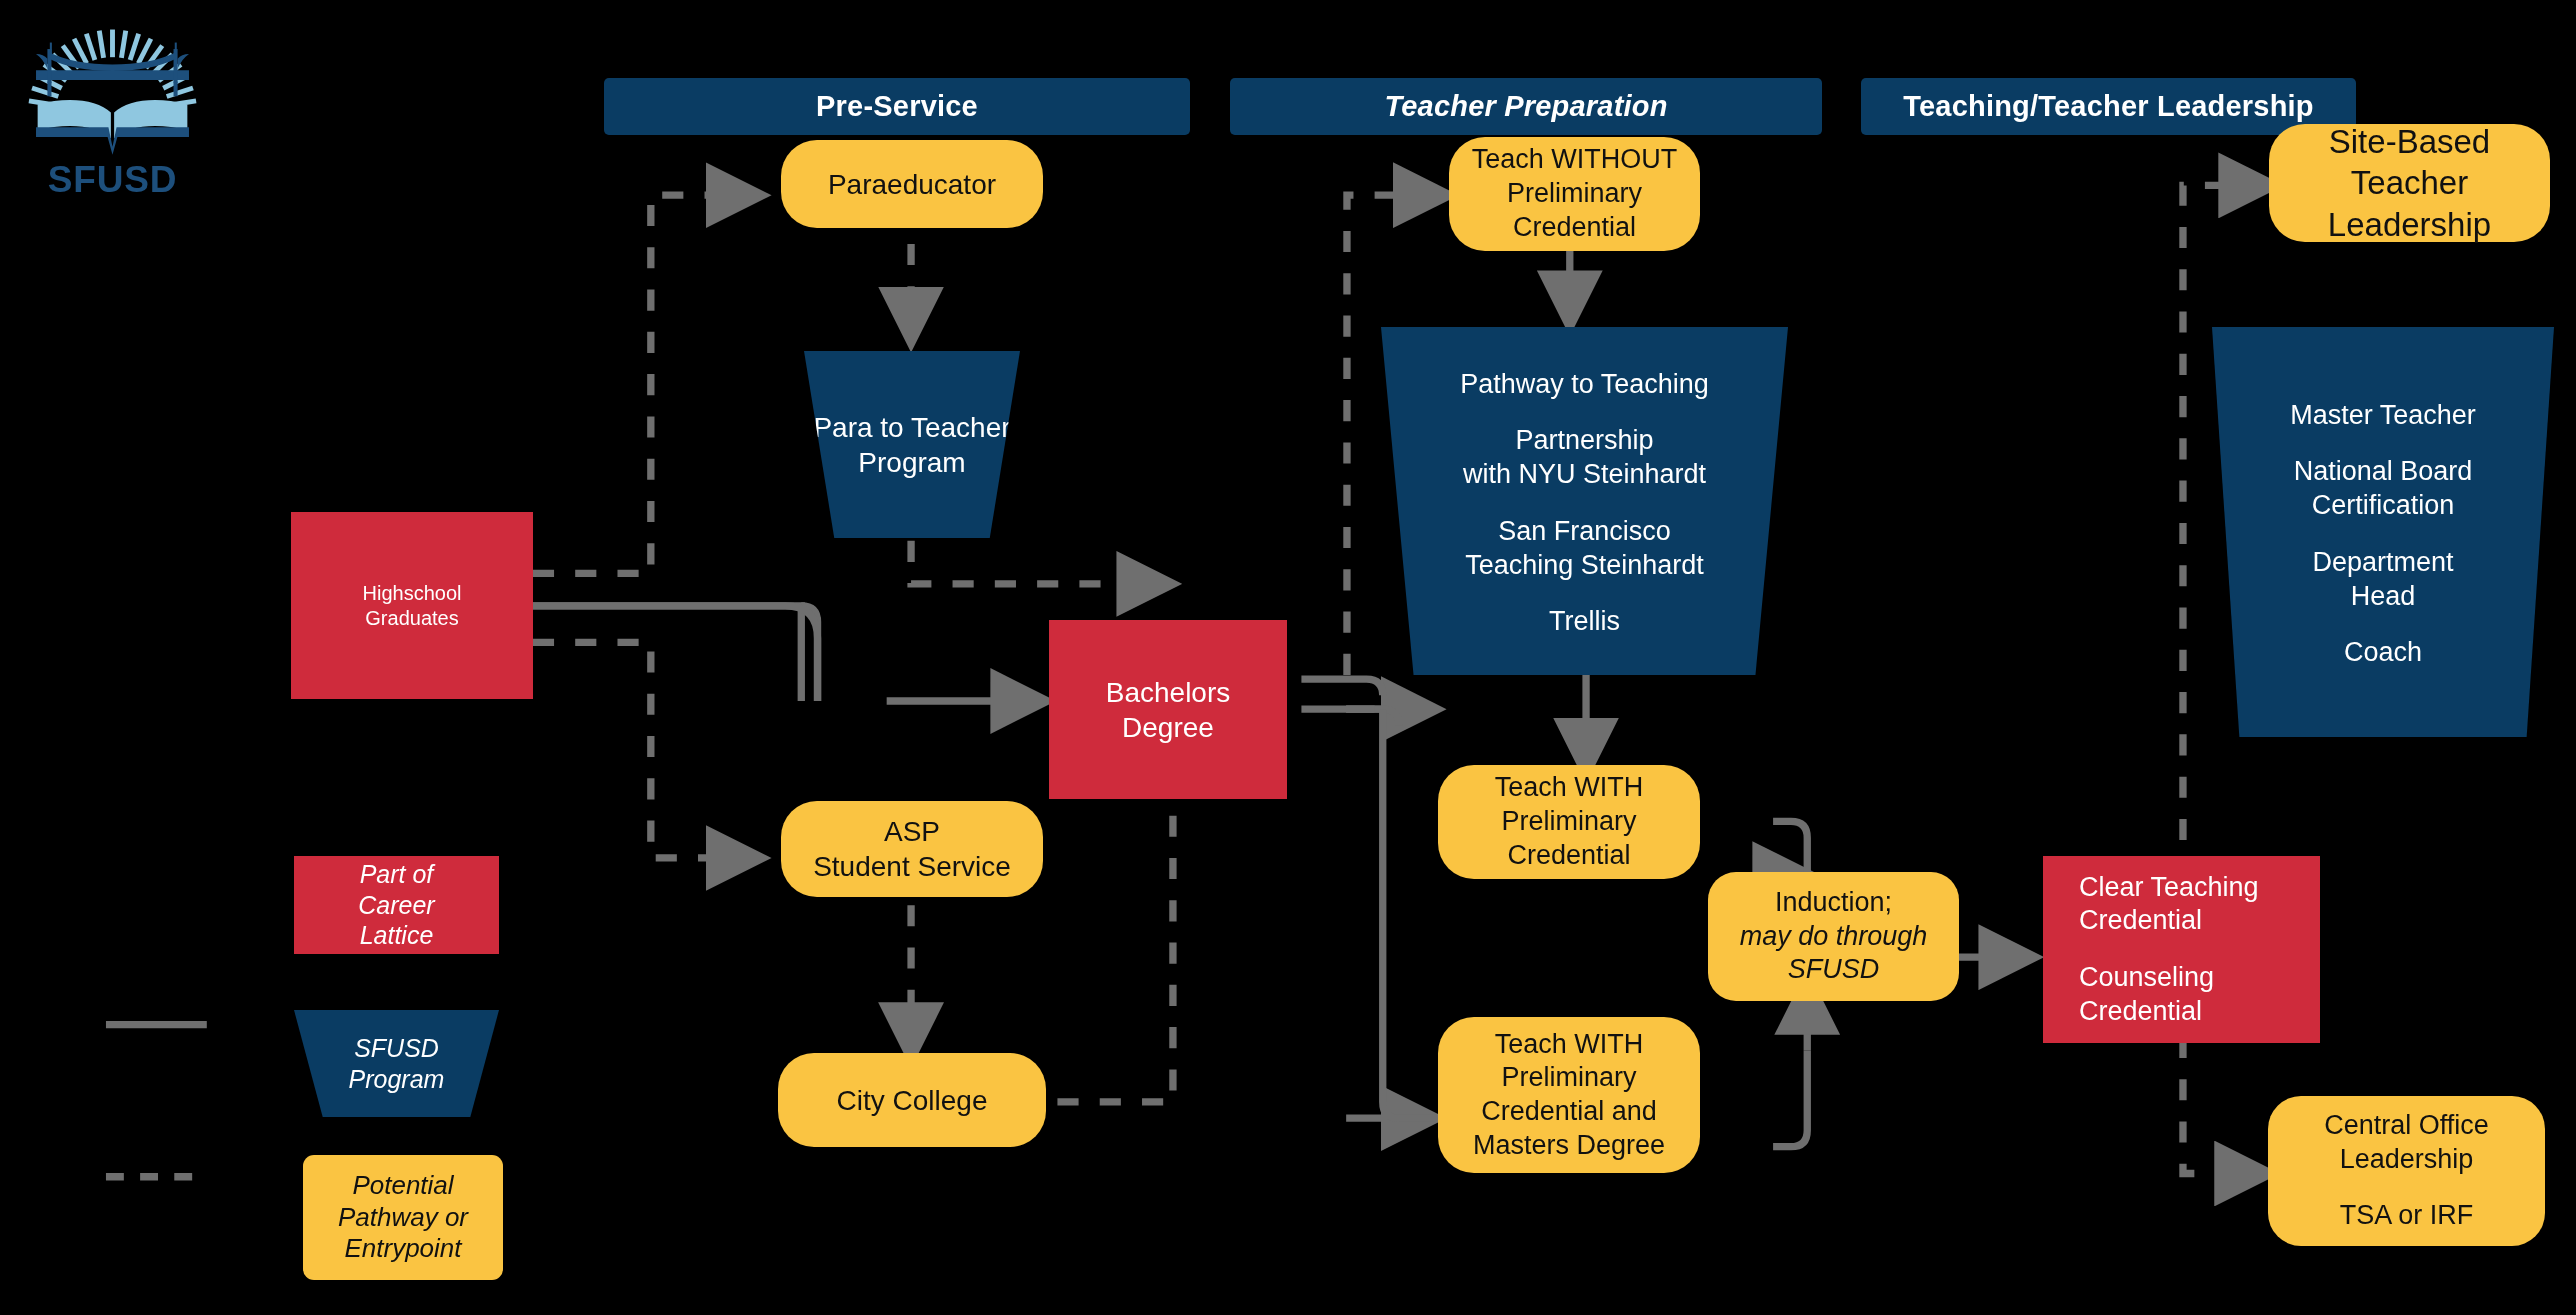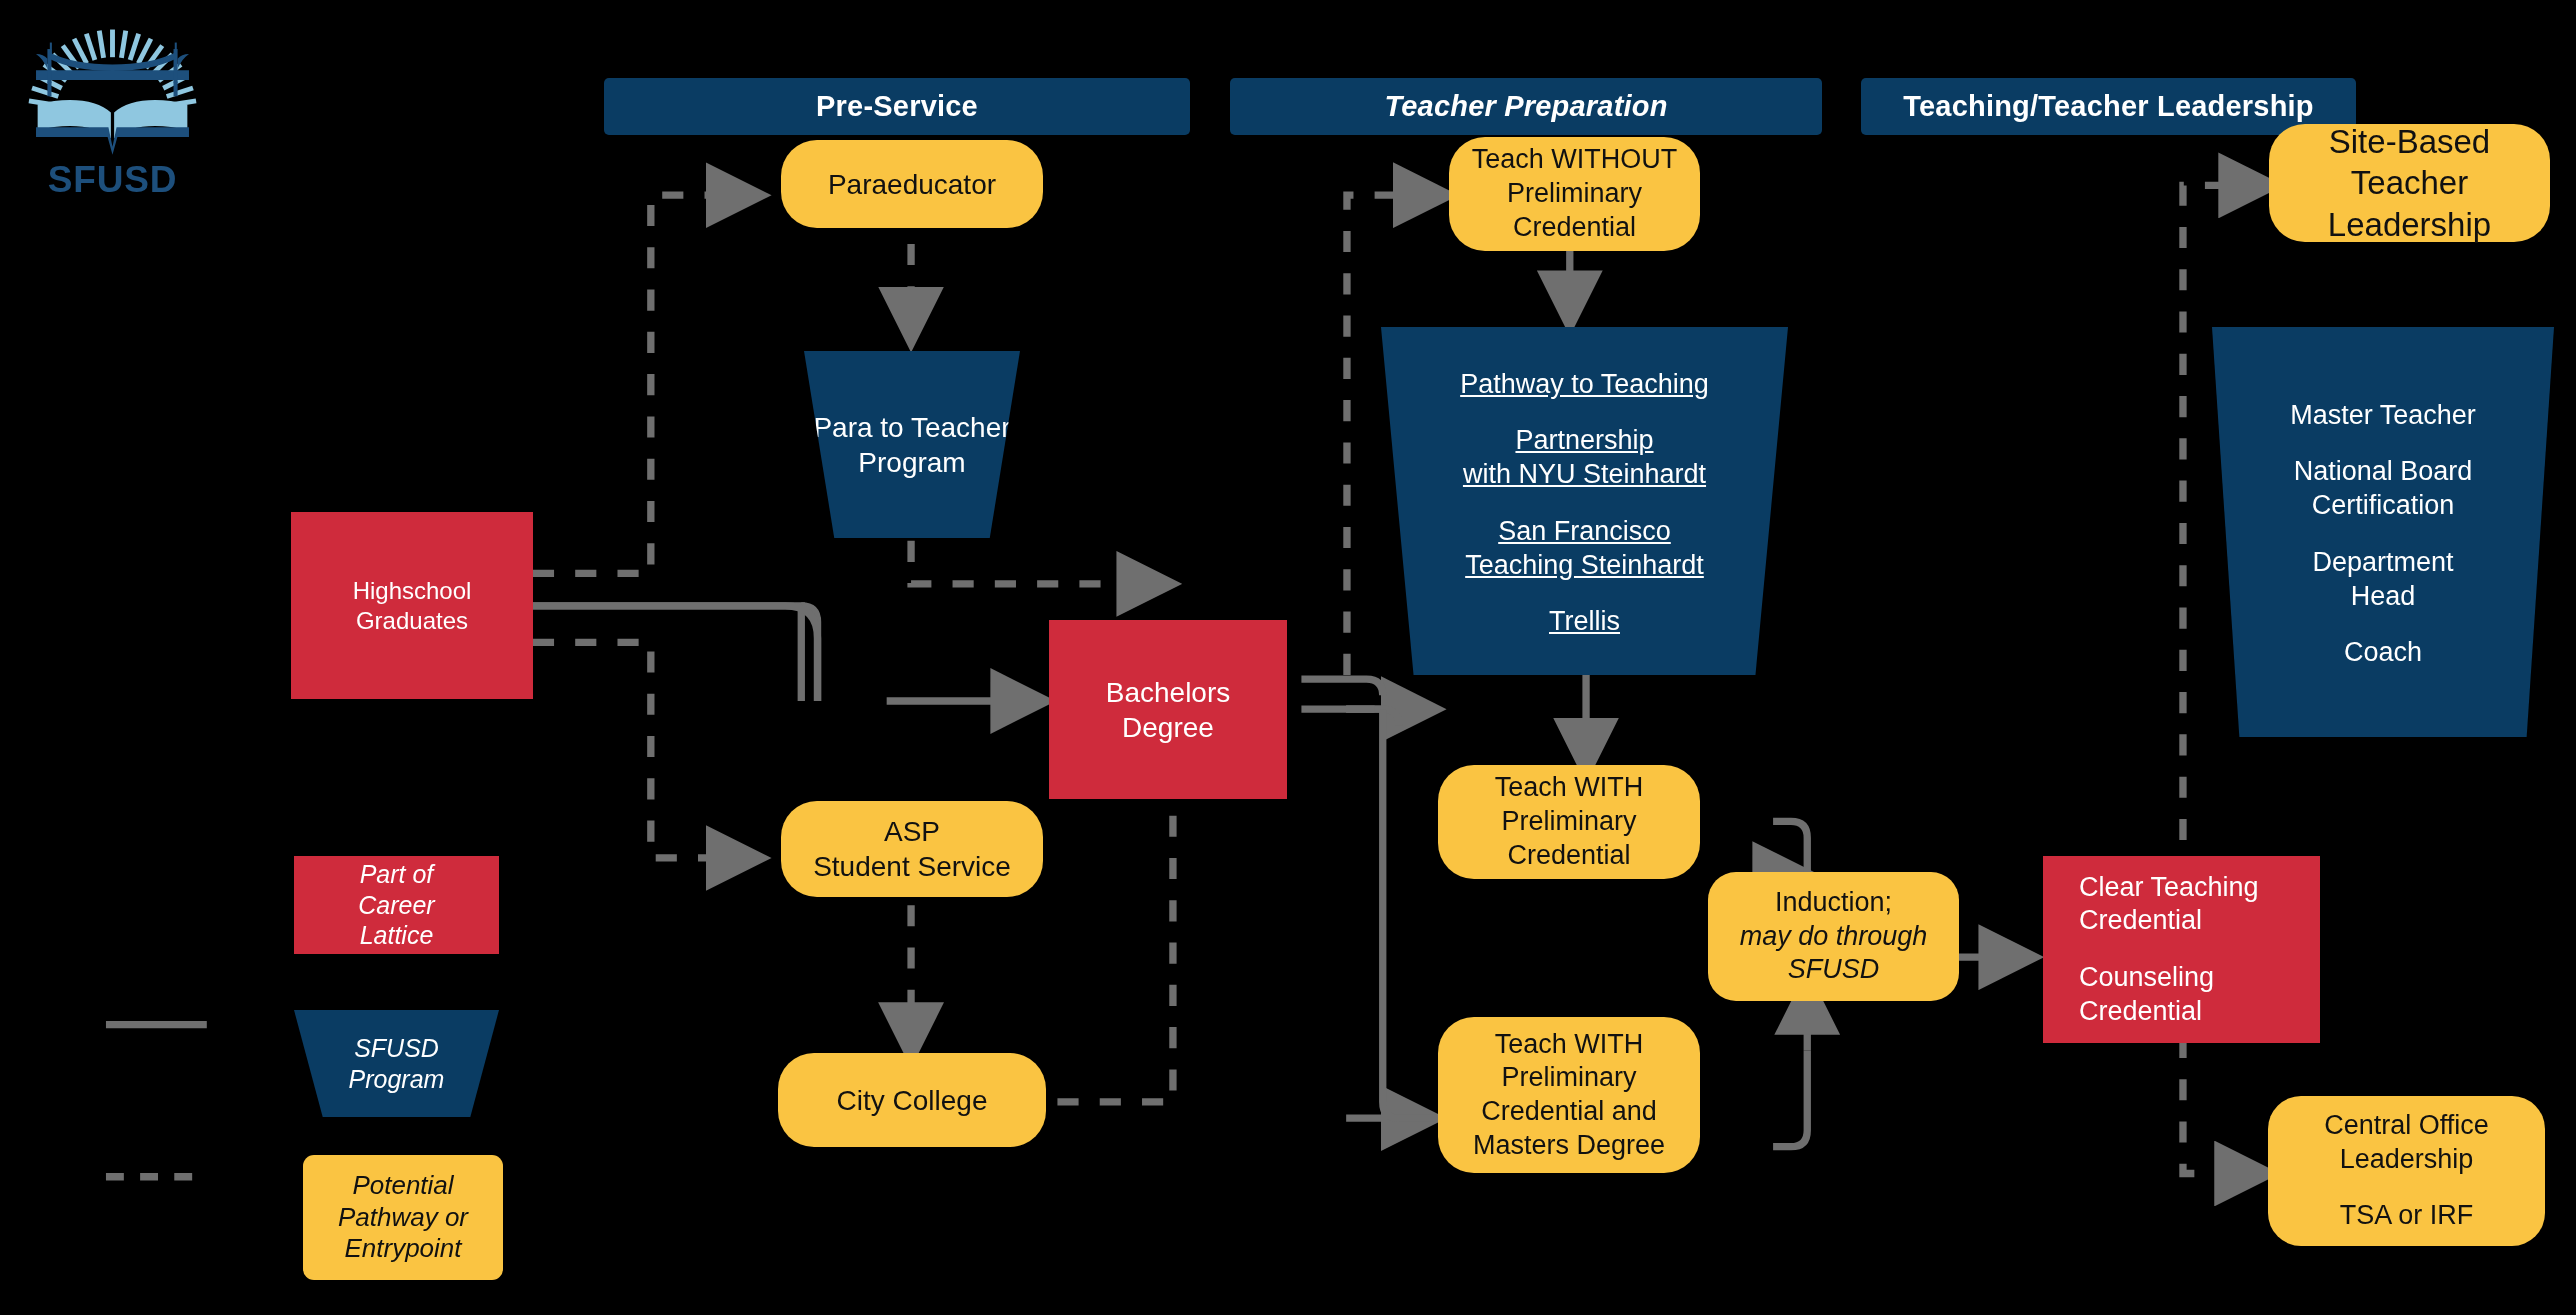--- a/index.html
+++ b/index.html
@@ -155,21 +155,21 @@
 
   <div class="node pill" style="left:781px;top:140px;width:262px;height:88px;font-size:28px;">
     <span class="line">Paraeducator</span>
   </div>
 
   <div class="node trap" style="left:804px;top:351px;width:216px;height:187px;font-size:28px;">
     <span class="line">Para to Teacher</span>
     <span class="line">Program</span>
   </div>
 
-  <div class="node rect" style="left:291px;top:512px;width:242px;height:187px;font-size:24px;">
+  <div class="node rect" style="left:291px;top:512px;width:242px;height:187px;font-size:20px;">
     <span class="line">Highschool</span>
     <span class="line">Graduates</span>
   </div>
 
   <div class="node rect" style="left:1049px;top:620px;width:238px;height:179px;font-size:28px;">
     <span class="line">Bachelors</span>
     <span class="line">Degree</span>
   </div>
 
   <div class="node pill" style="left:781px;top:801px;width:262px;height:96px;font-size:28px;">
@@ -180,21 +180,21 @@
   <div class="node pill" style="left:778px;top:1053px;width:268px;height:94px;font-size:28px;">
     <span class="line">City College</span>
   </div>
 
   <div class="node pill" style="left:1449px;top:137px;width:251px;height:114px;font-size:27px;">
     <span class="line">Teach WITHOUT</span>
     <span class="line">Preliminary</span>
     <span class="line">Credential</span>
   </div>
 
-  <div class="node trap shallow" style="left:1381px;top:327px;width:407px;height:348px;font-size:27px;padding-top:4.9px;text-decoration:underline;">
+  <div class="node trap shallow" style="left:1381px;top:327px;width:407px;height:348px;font-size:27px;padding-top:4.9px;">
     <span class="line">Pathway to Teaching</span>
     <span class="gap"></span>
     <span class="line">Partnership</span>
     <span class="line">with NYU Steinhardt</span>
     <span class="gap"></span>
     <span class="line">San Francisco</span>
     <span class="line">Teaching Steinhardt</span>
     <span class="gap"></span>
     <span class="line">Trellis</span>
   </div>

